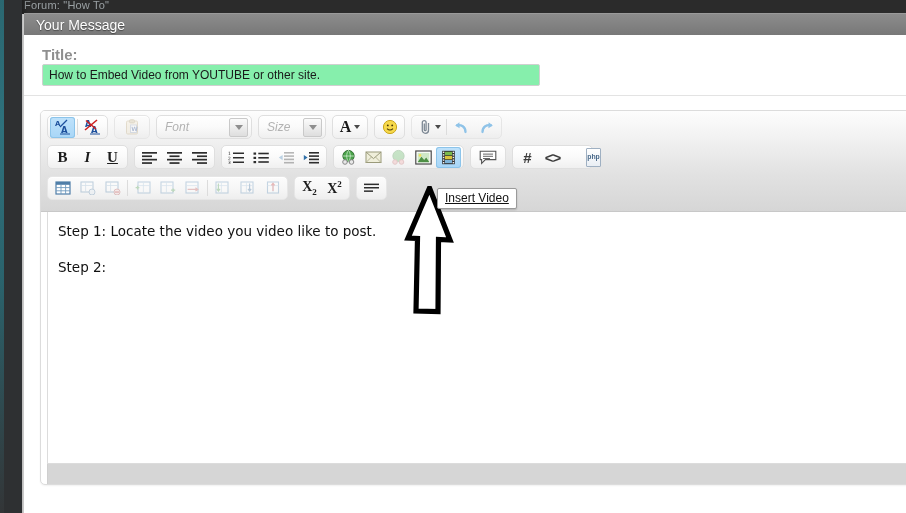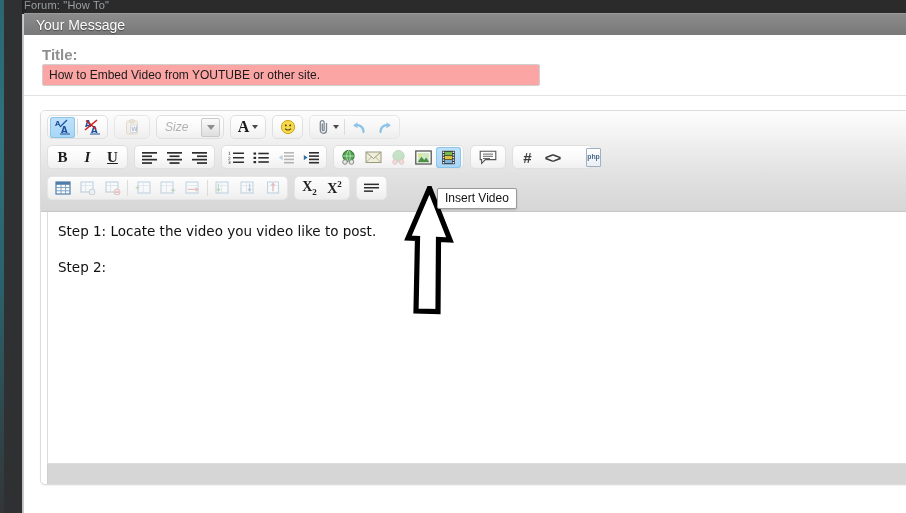--- a/index.html
+++ b/index.html
@@ -68,21 +68,21 @@
   .title-label{
     position:absolute;left:18px;top:11px;
     font-size:15px;color:#8f8f8f;font-weight:bold;
     white-space:nowrap;
   }
   .title-input{
     position:absolute;left:18px;top:29px;width:498px;height:22px;
     box-sizing:border-box;
     border:1px solid #d0d0d0;
     border-radius:2px;
-    background:#fca5a5;
+    background:#86efac;
     font-family:"Liberation Sans", sans-serif;
     font-size:12px;color:#1a1a1a;
     padding:0 6px;
     line-height:20px;
     outline:none;
   }
 
   .hr-line{
     position:absolute;left:0;top:60px;width:882px;height:1px;
     background:#e3e3e3;
@@ -206,20 +206,21 @@
   .tooltip{
     position:absolute;left:437px;top:188px;
     background:#ffffff;
     border:1px solid #9a9a9a;
     border-radius:2px;
     padding:2px 7px 3px 7px;
     font-size:12px;color:#111;
     white-space:nowrap;
     box-shadow:0 1px 2px rgba(0,0,0,.18);
     z-index:40;
+    text-decoration:underline;
   }
 
   
   .annot{
     position:absolute;left:400px;top:186px;width:64px;height:132px;
     z-index:30;pointer-events:none;
   }
 
   
   .php-tile{
@@ -289,20 +290,26 @@
             <div class="btn dim wide">
               <svg width="16" height="16" viewBox="0 0 16 16">
                 <rect x="2.5" y="2" width="11" height="13" rx="1.2" fill="#efe3c8" stroke="#b9a477"></rect>
                 <rect x="5.5" y="0.8" width="5" height="3" rx="1" fill="#cbbb93" stroke="#a89468"></rect>
                 <rect x="6.5" y="6" width="6" height="7.5" fill="#ffffff" stroke="#9aa8c0"></rect>
                 <text x="7.2" y="12" font-size="6" font-family="DejaVu Sans" font-weight="bold" fill="#2f5496">W</text>
               </svg>
             </div>
           </div>
 
+          <div class="ddl font">
+            <span class="lbl">Font</span>
+            <span class="arrowbox">
+                <span class="caret"></span>
+              </span>
+          </div>
 
           <div class="ddl size">
             <span class="lbl">Size</span>
             <span class="arrowbox">
                 <span class="caret"></span>
               </span>
           </div>
 
           <div class="grp">
             <div class="btn wide">

